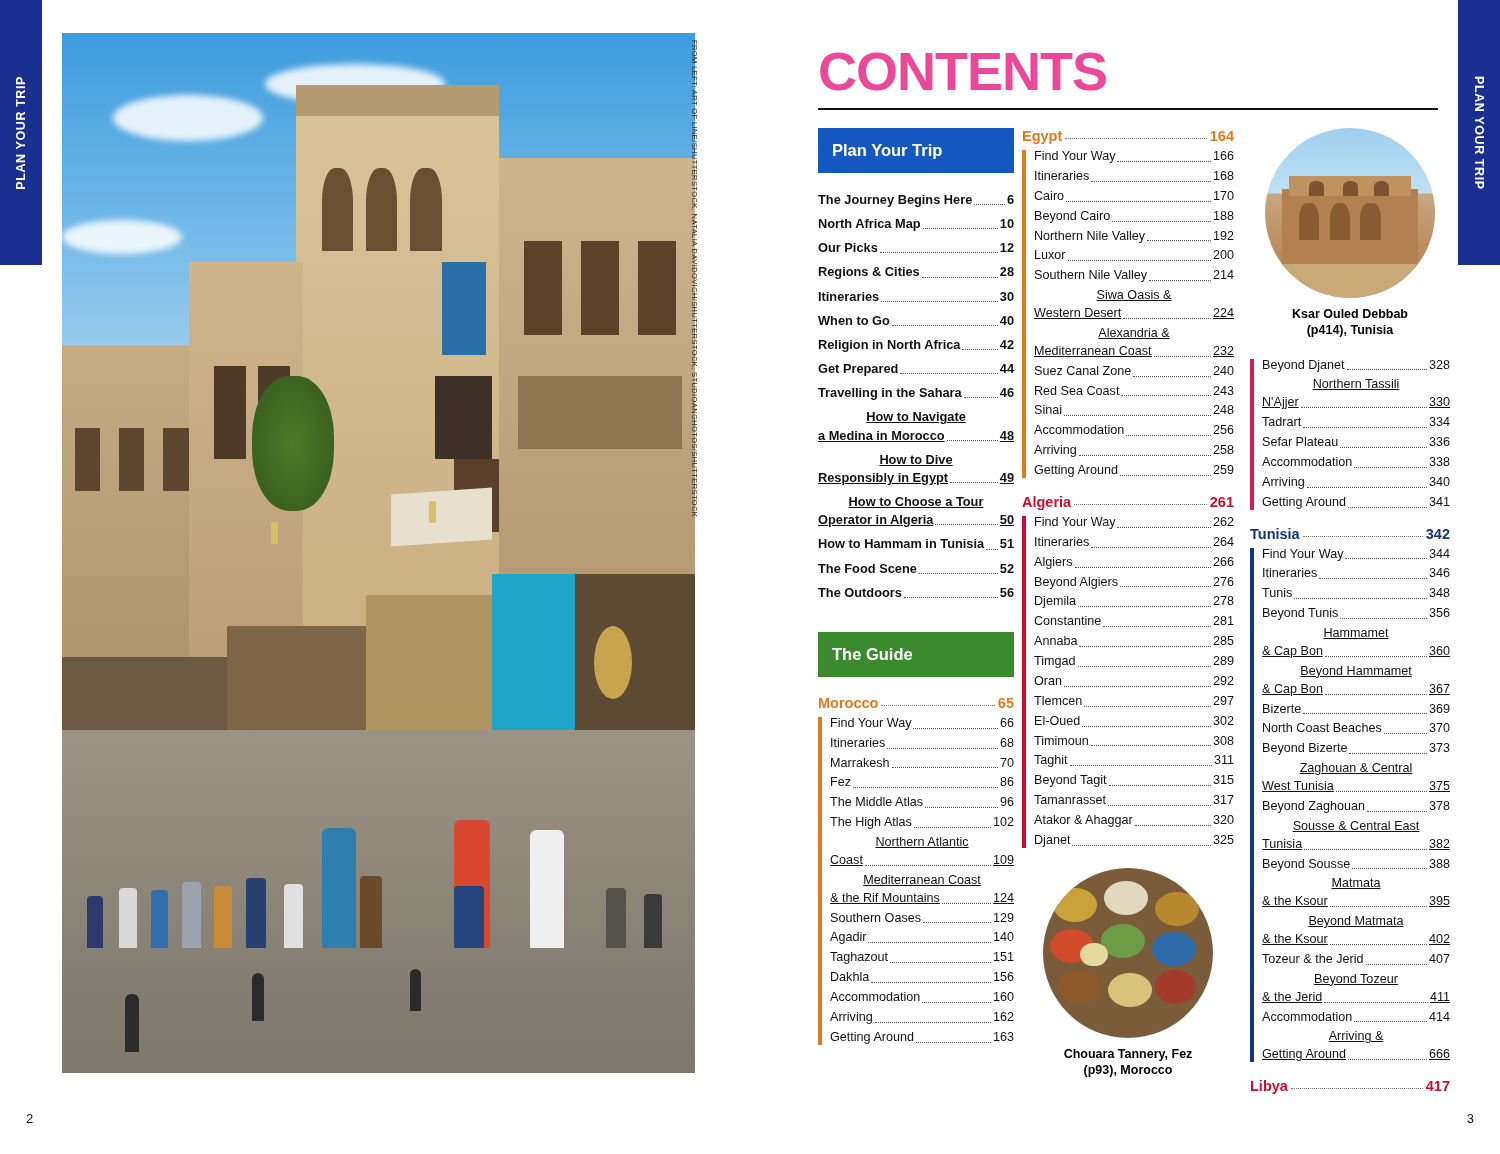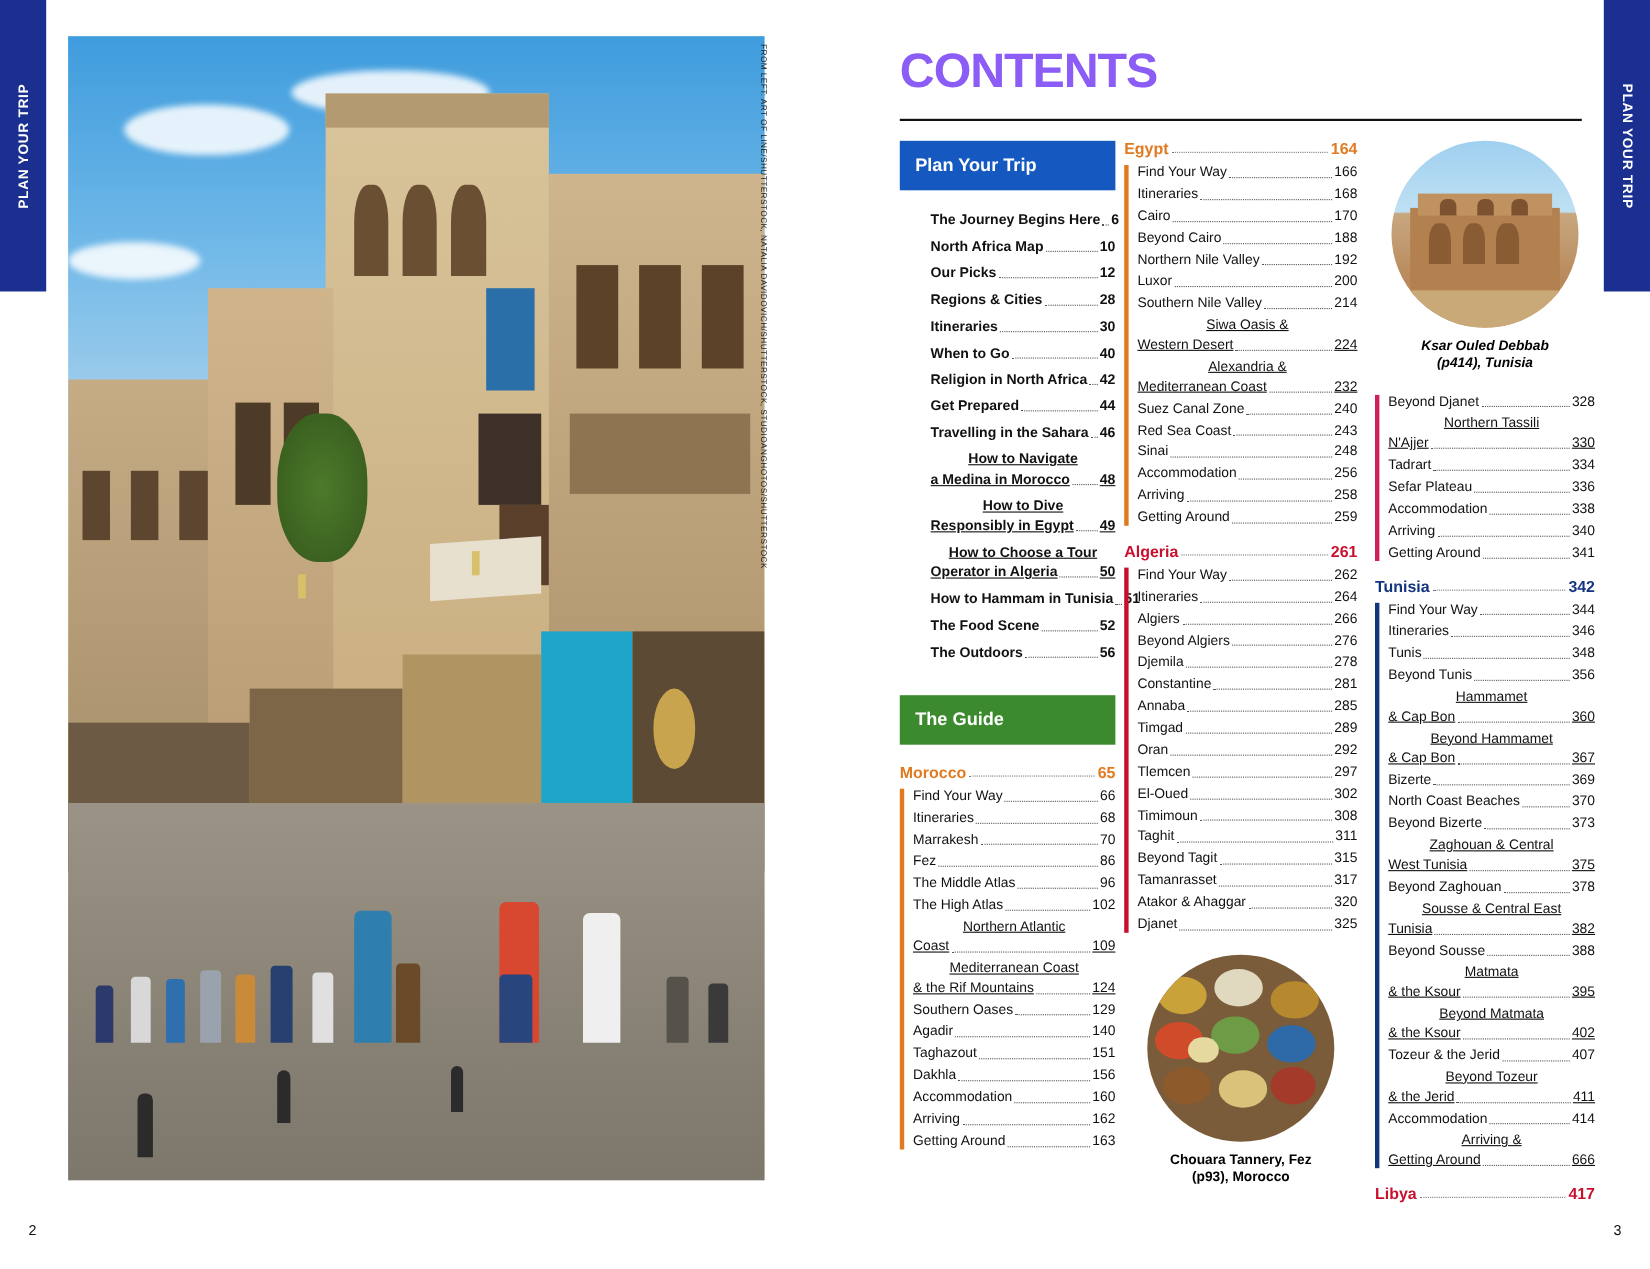--- a/index.html
+++ b/index.html
@@ -52,21 +52,21 @@
   .credit {
     position:absolute; left:690px; top:40px; height:520px;
     writing-mode:vertical-rl; font-size:7.5px; letter-spacing:.4px; color:#222;
   }
   .pagenum-left { position:absolute; left:26px; bottom:28px; font-size:13px; color:#111; }
   .pagenum-right { position:absolute; right:26px; bottom:28px; font-size:13px; color:#111; }
 
   
   .contents-title {
     position:absolute; left:68px; top:40px;
-    font-size:44px; font-weight:bold; letter-spacing:-1px; color:#8b5cf6;
+    font-size:54px; font-weight:bold; letter-spacing:-1px; color:#ec4899;
   }
   .rule { position:absolute; left:68px; top:108px; width:620px; height:2px; background:#111; }
 
   .col { position:absolute; }
   .col1 { left:68px; top:128px; width:196px; }
   .col2 { left:272px; top:128px; width:212px; }
   .col3 { left:500px; top:128px; width:200px; }
 
   .section-banner {
     color:#fff; font-size:16.5px; font-weight:bold;
@@ -81,21 +81,21 @@
     font-size:12.6px; color:#111; line-height:1.42;
     margin-bottom:2px;
   }
   .toc li .t { white-space:nowrap; }
   .toc li .dots {
     flex:1 1 auto; border-bottom:1.5px dotted #555;
     margin:0 2px 4px 2px; min-width:6px; height:1px;
   }
   .toc li .p { white-space:nowrap; }
 
-  .toc.bold li { font-weight:bold; font-size:12.8px; margin-bottom:6px;margin-left:28px; }
+  .toc.bold li { font-weight:bold; font-size:12.8px; margin-bottom:6px; }
 
   
   .entry2 { display:block !important; margin-bottom:4px;text-decoration:underline; }
   .entry2 .l1 { display:block; }
   .entry2 .l2 { display:flex; align-items:flex-end; }
 
   .country {
     display:flex; align-items:flex-end;
     font-weight:bold; font-size:14.5px; margin-bottom:4px;
   }
@@ -608,21 +608,21 @@
         </div>
         <div class="circ-cap">
           <span>Chouara Tannery, Fez</span><br>
           <span>(p93), Morocco</span>
         </div>
       </div>
     </div>
 
     <div class="col col3">
 
-      <div style="margin-bottom:8px;font-style:italic;">
+      <div style="margin-bottom:8px;">
         <div class="circle-photo ksar">
           <div class="ksar-b" style="left:10%;top:36%;width:80%;height:46%;background:#b3814f;"></div>
           <div class="ksar-b" style="left:14%;top:28%;width:72%;height:12%;background:#c09260;"></div>
           <div class="ksar-b" style="left:20%;top:44%;width:12%;height:22%;background:#8a5c34;border-radius:40% 40% 0 0;"></div>
           <div class="ksar-b" style="left:38%;top:44%;width:12%;height:22%;background:#8a5c34;border-radius:40% 40% 0 0;"></div>
           <div class="ksar-b" style="left:56%;top:44%;width:12%;height:22%;background:#8a5c34;border-radius:40% 40% 0 0;"></div>
           <div class="ksar-b" style="left:26%;top:31%;width:9%;height:9%;background:#7d5230;border-radius:40% 40% 0 0;"></div>
           <div class="ksar-b" style="left:46%;top:31%;width:9%;height:9%;background:#7d5230;border-radius:40% 40% 0 0;"></div>
           <div class="ksar-b" style="left:64%;top:31%;width:9%;height:9%;background:#7d5230;border-radius:40% 40% 0 0;"></div>
           <div class="ksar-b" style="left:0;top:80%;width:100%;height:20%;background:#c9a978;"></div>

